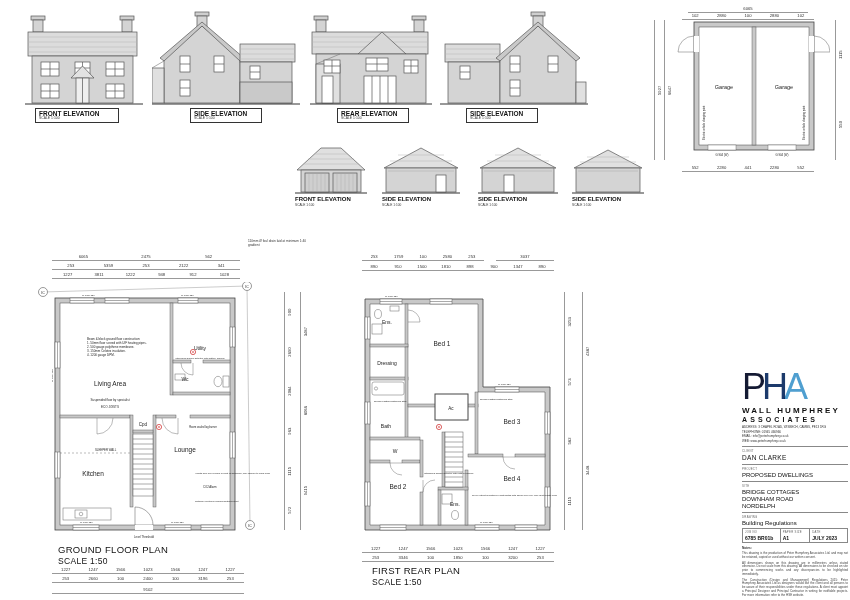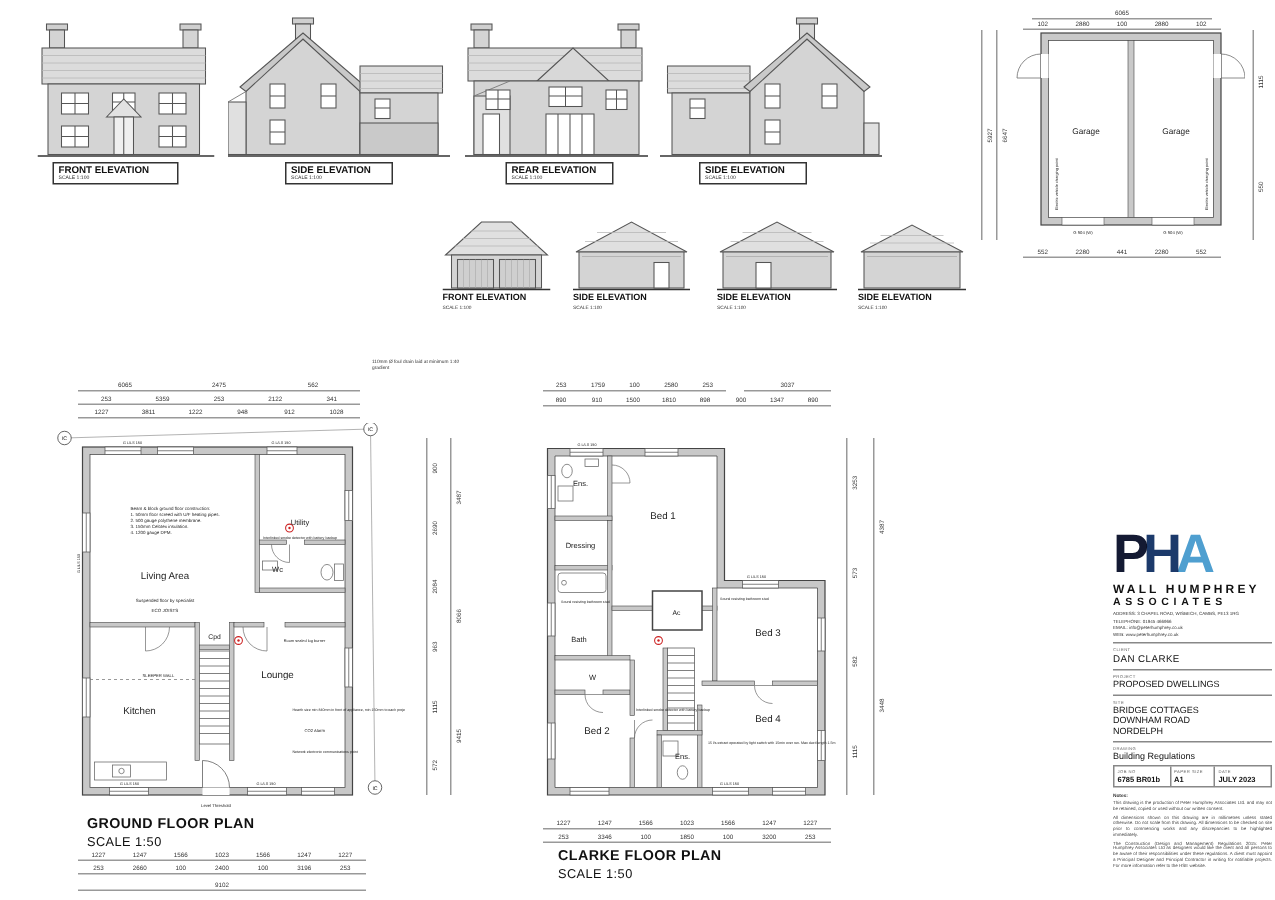--- a/index.html
+++ b/index.html
@@ -14,26 +14,26 @@
   .elev-scale{font-size:3.4px;color:#333;}
   
   .gelev-title{font-size:6px;font-weight:bold;color:#111;white-space:nowrap;line-height:1.15;}
   .gelev-scale{font-size:3.2px;color:#333;}
   
   .dimrow{display:flex;align-items:flex-end;border-bottom:1px solid #999;height:7px;}
   .dimrow span{flex:1;text-align:center;font-size:4.2px;color:#333;line-height:1.1;white-space:nowrap;}
   .vdimcol{display:flex;flex-direction:column;border-left:1px solid #999;width:9px;}
   .vdimcol span{flex:1;display:flex;align-items:center;justify-content:center;font-size:4.2px;color:#333;
                 writing-mode:vertical-rl;transform:rotate(180deg);white-space:nowrap;}
-  .plan-title{font-size:9.5px;font-weight:bold;letter-spacing:.3px;color:#111;line-height:1.15;}
+  .plan-title{font-size:9.5px;font-weight:normal;letter-spacing:.3px;color:#111;line-height:1.15;}
   .plan-scale{font-size:8.5px;letter-spacing:.3px;color:#111;}
   .tiny-note{font-size:3.2px;color:#333;line-height:1.2;}
   
   .tb{position:absolute;left:742px;top:352px;width:106px;height:246px;}
-  .pha-logo{font-weight:bold;font-size:36px;line-height:.95;letter-spacing:-4px;white-space:nowrap;}
+  .pha-logo{font-weight:normal;font-size:36px;line-height:.95;letter-spacing:-4px;white-space:nowrap;margin-top:18px;}
   .pha-logo span{mix-blend-mode:multiply;}
   .tb-company1{font-size:8px;font-weight:bold;letter-spacing:2.1px;color:#111;margin-top:2px;white-space:nowrap;}
   .tb-company2{font-size:7px;font-weight:bold;letter-spacing:3.1px;color:#111;margin-top:1px;white-space:nowrap;}
   .tb-contact{font-size:3px;color:#333;line-height:1.5;margin-top:2px;}
   .tb-sep{border-top:1px solid #888;margin:3px 0 2px 0;}
   .tb-label{font-size:2.8px;color:#666;letter-spacing:.3px;}
   .tb-value{font-size:6.5px;color:#111;letter-spacing:.3px;margin-top:1px;white-space:nowrap;}
   .tb-value-sm{font-size:6px;color:#111;margin-top:1px;white-space:nowrap;}
   .tb-jobrow{display:flex;border:1px solid #888;margin-top:2px;}
   .tb-jobcell{padding:1px 2px;border-right:1px solid #888;}
@@ -680,21 +680,21 @@
   <div class="dimrow abs" style="left:362px;top:554px;width:192px">
       <span>253</span>
       <span>3346</span>
       <span>100</span>
       <span>1850</span>
       <span>100</span>
       <span>3200</span>
       <span>253</span>
     </div>
   <div class="abs" style="left:372px;top:566px">
-    <div class="plan-title">CLARKE FLOOR PLAN</div>
+    <div class="plan-title">FIRST REAR PLAN</div>
     <div class="plan-scale">SCALE 1:50</div>
   </div>
 
   <div class="tb">
     <div class="pha-logo">
       <span style="color:#141a33">P</span><span style="color:#1c3a6b">H</span><span style="color:#4f9fd0">A</span>
     </div>
     <div class="tb-company1">WALL HUMPHREY</div>
     <div class="tb-company2">ASSOCIATES</div>
     <div class="tb-contact">

